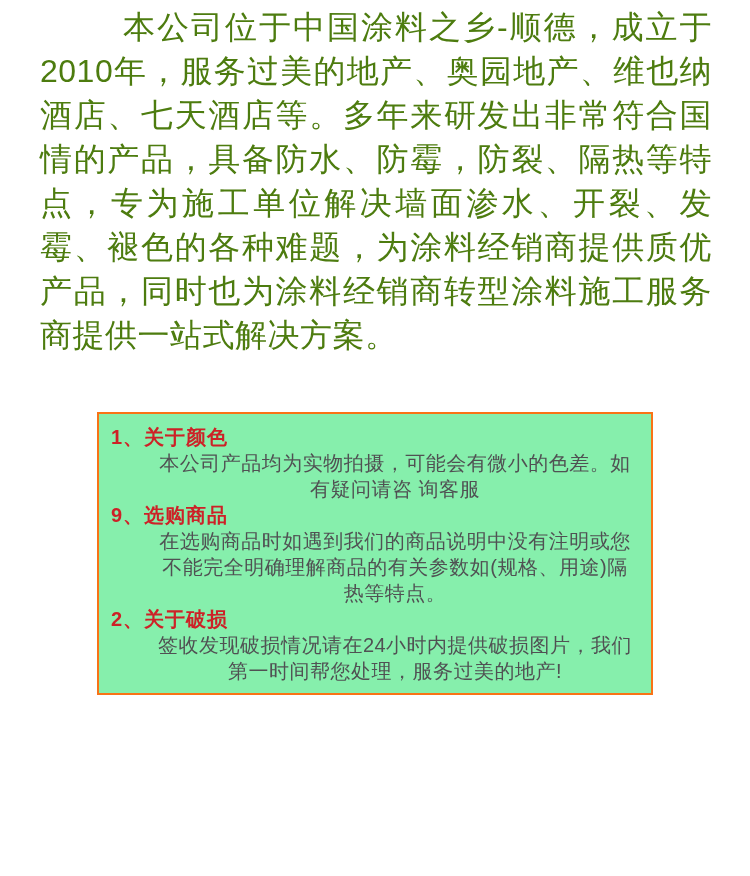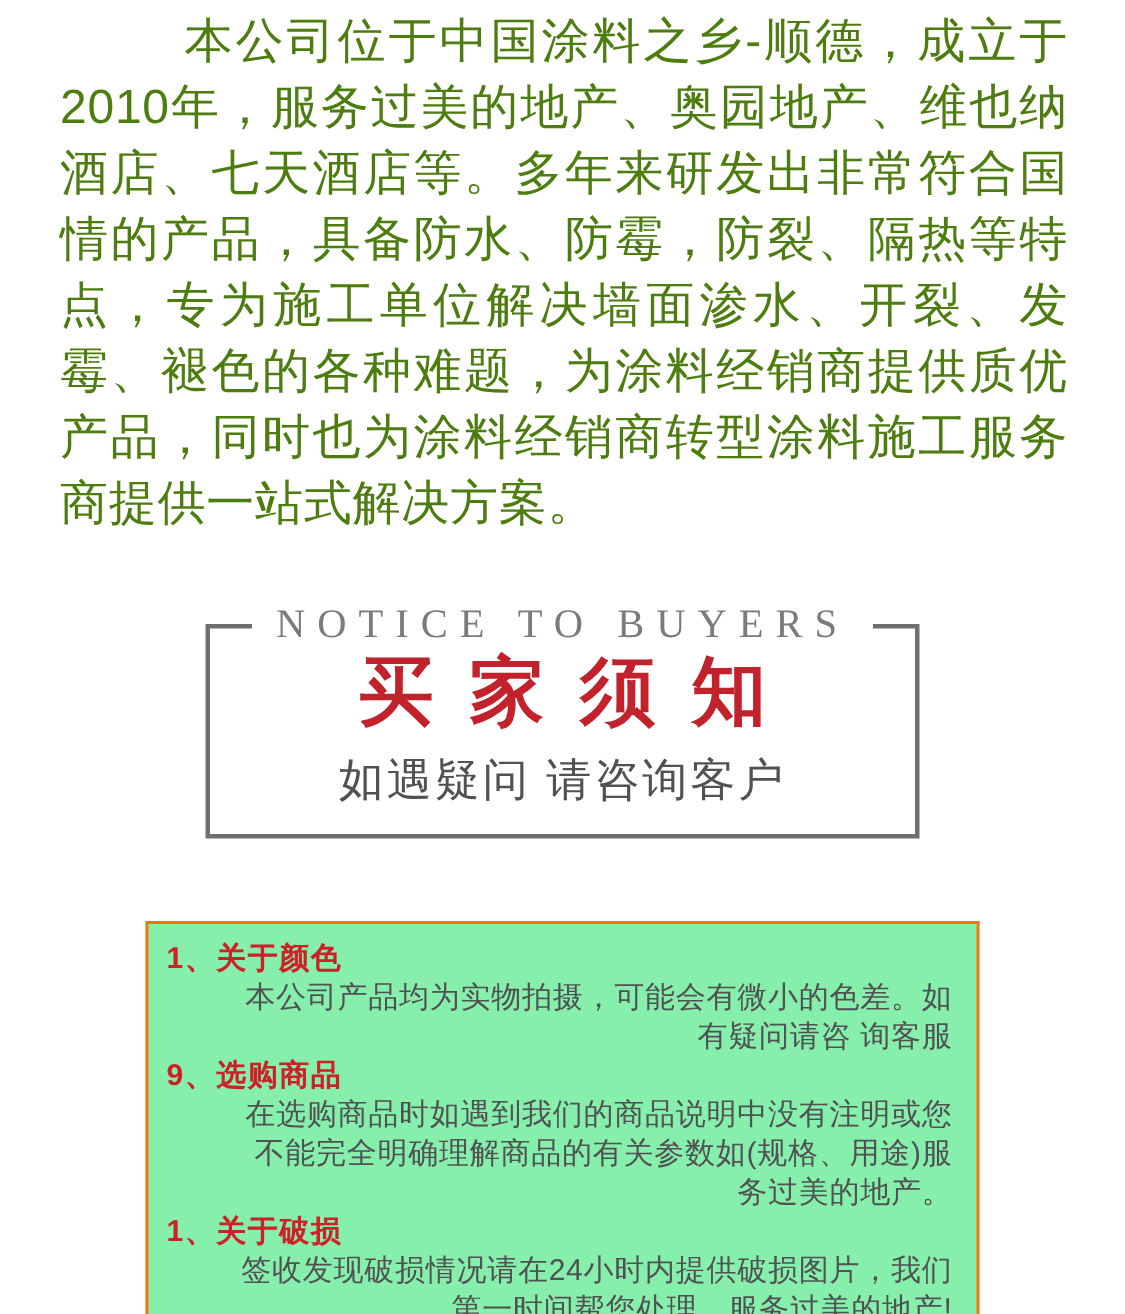--- a/index.html
+++ b/index.html
@@ -85,41 +85,36 @@
     line-height: 26px;
     font-weight: bold;
     color: #cd2127;
     letter-spacing: 1px;
   }
   .term-body {
     font-size: 20px;
     line-height: 26px;
     color: #505153;
     letter-spacing: 0.5px;
-    text-align: right;
+    text-align: center;
     margin-left: 44px;
   }
 </style>
 </head>
 <body>
 
 <div class="page">
 
   <p class="intro">本公司位于中国涂料之乡-顺德，成立于2010年，服务过美的地产、奥园地产、维也纳酒店、七天酒店等。多年来研发出非常符合国情的产品，具备防水、防霉，防裂、隔热等特点，专为施工单位解决墙面渗水、开裂、发霉、褪色的各种难题，为涂料经销商提供质优产品，同时也为涂料经销商转型涂料施工服务商提供一站式解决方案。</p>
 
-  <div class="notice-box">
-    <div class="notice-en">NOTICE TO BUYERS</div>
-    <div class="notice-cn">买家须知</div>
-    <div class="notice-sub">如遇疑问 请咨询客户</div>
-  </div>
 
   <div class="terms-box">
     <div class="term-title">1、关于颜色</div>
     <div class="term-body">本公司产品均为实物拍摄，可能会有微小的色差。如有疑问请咨 询客服</div>
 
     <div class="term-title">9、选购商品</div>
-    <div class="term-body">在选购商品时如遇到我们的商品说明中没有注明或您不能完全明确理解商品的有关参数如(规格、用途)服务过美的地产。</div>
+    <div class="term-body">在选购商品时如遇到我们的商品说明中没有注明或您不能完全明确理解商品的有关参数如(规格、用途)隔热等特点。</div>
 
-    <div class="term-title">1、关于破损</div>
+    <div class="term-title">2、关于破损</div>
     <div class="term-body">签收发现破损情况请在24小时内提供破损图片，我们第一时间帮您处理，服务过美的地产!</div>
   </div>
 
 </div>
 
 </body></html>

